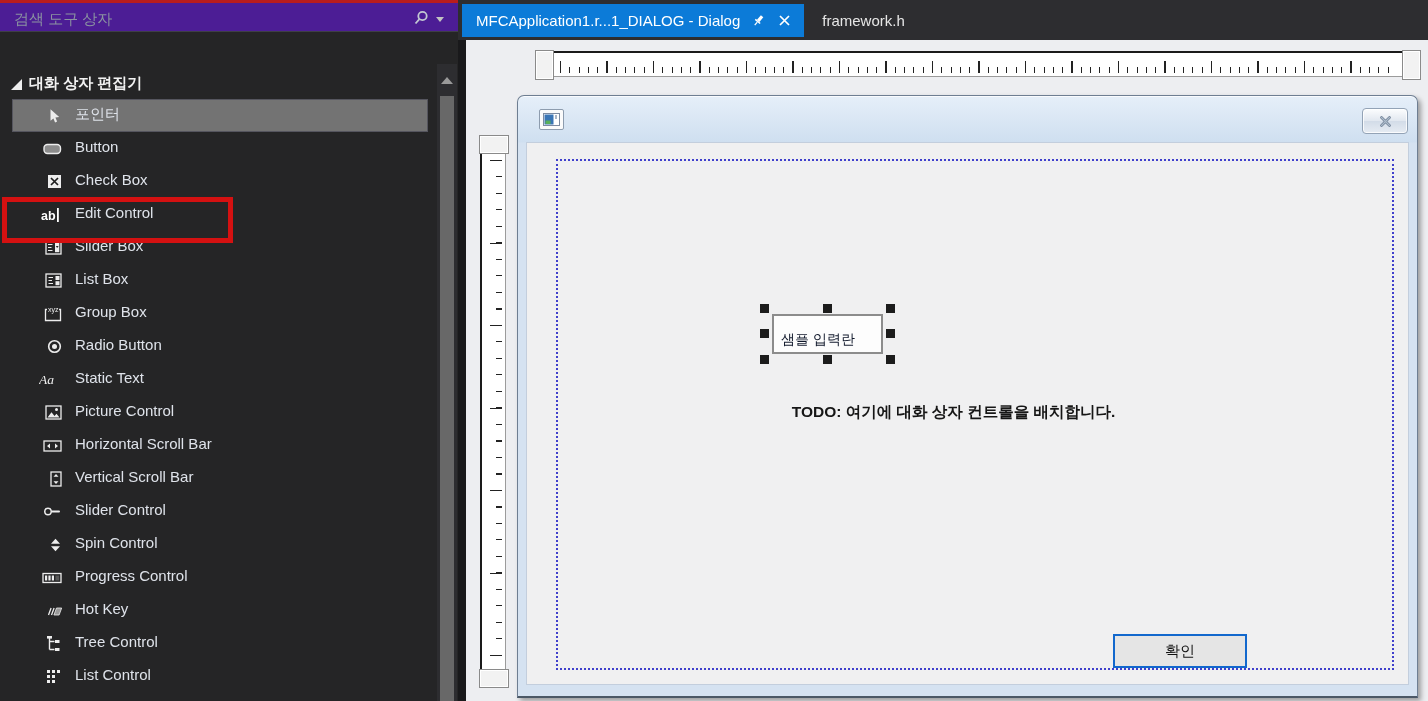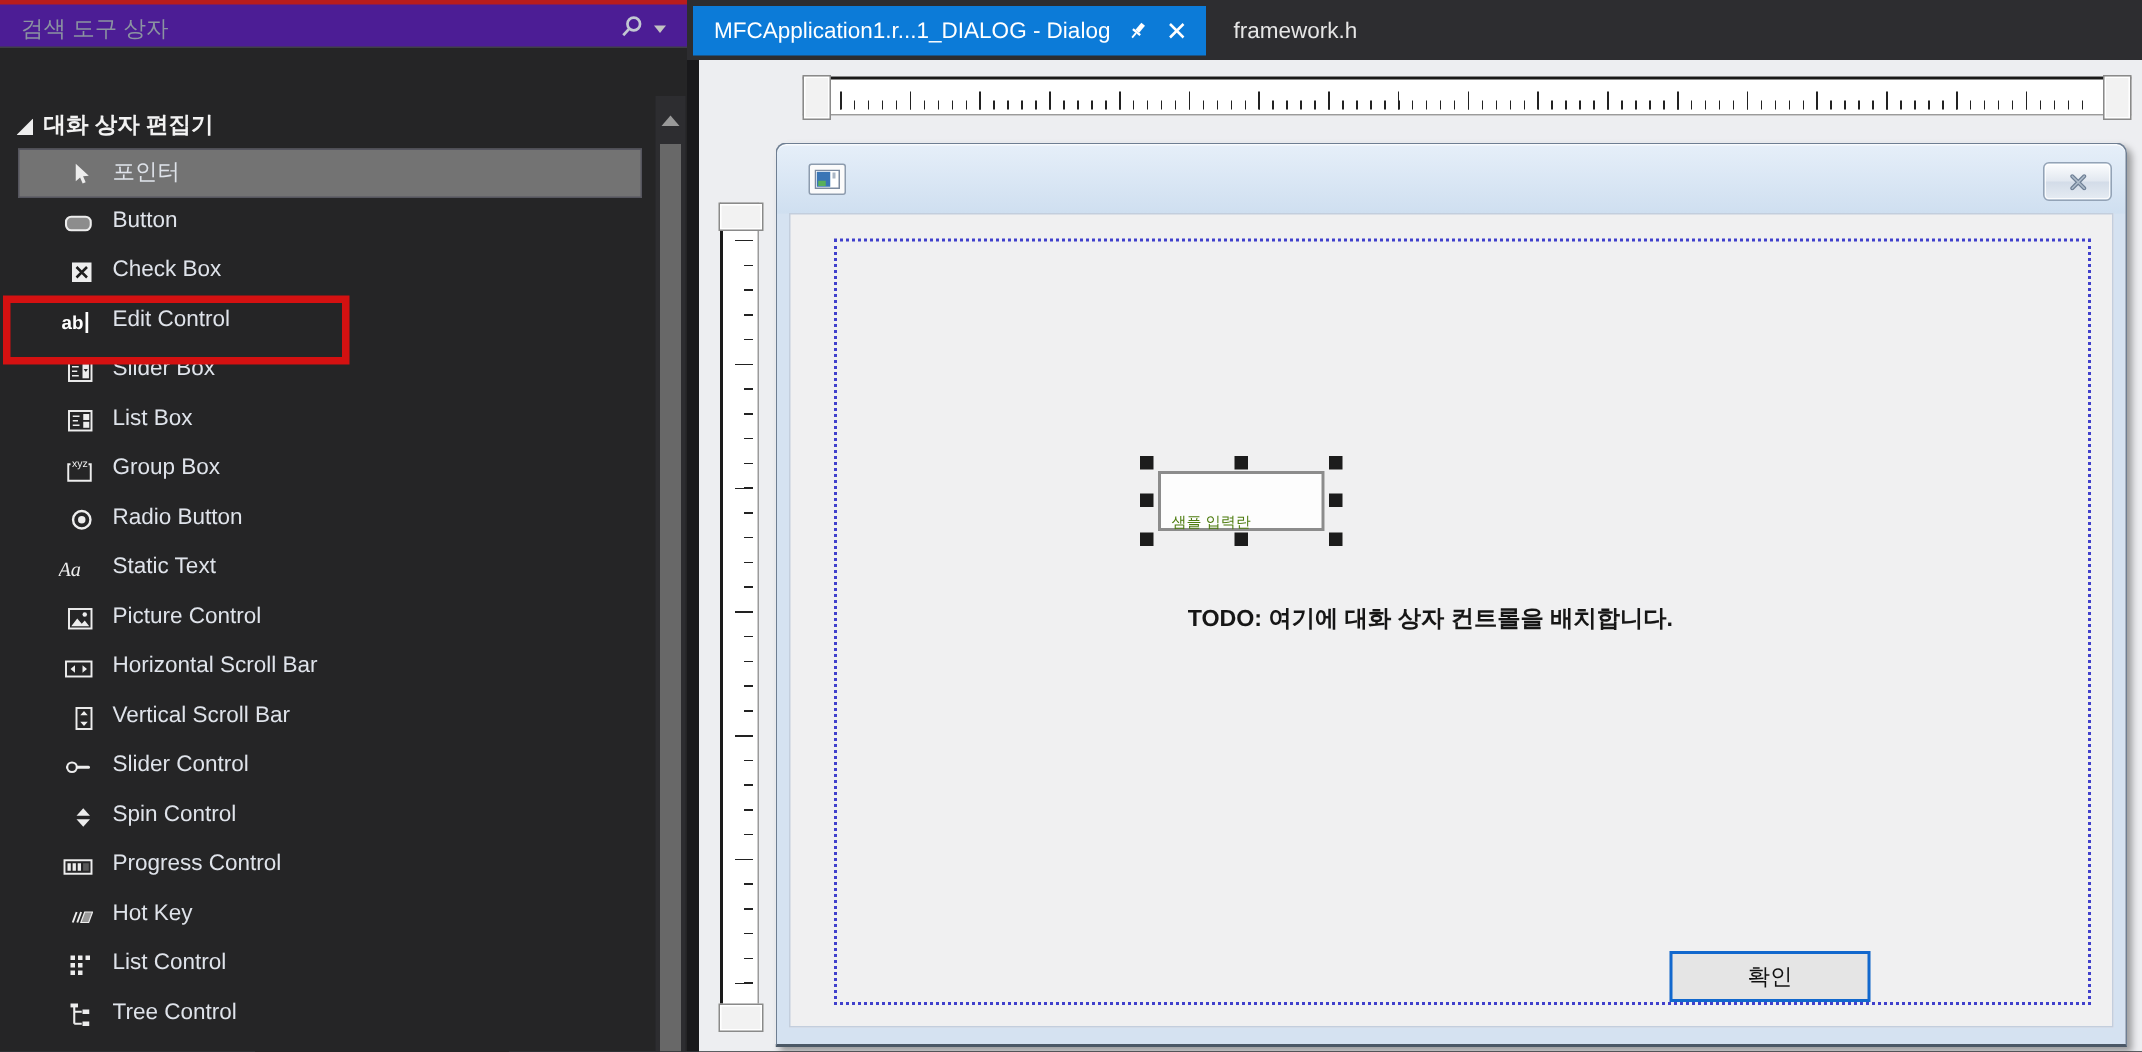--- a/index.html
+++ b/index.html
@@ -95,21 +95,21 @@
     background:linear-gradient(#fcfdfe,#e2e8f0 48%,#d3dce8 52%,#e6ecf3);
     border:1px solid #93a3b6; border-radius:4px;
     box-shadow:inset 0 0 0 1px rgba(255,255,255,0.8);
     display:flex; align-items:center; justify-content:center; }
   .dlg-client { position:absolute; left:8px; right:8px; top:46px; bottom:11px;
     background:#f0f0f1; border:1px solid #c3cedd; }
   .marquee { position:absolute; left:29px; top:16px; width:838px; height:511px;
     border:2px dotted #4040cc; }
   .editctl { position:absolute; left:245px; top:171px; width:111px; height:40px;
     background:#fdfdfd; border:2px solid #8c8c8c; }
-  .editctl-text { position:absolute; left:7px; top:25px; font-size:10px; color:#4d7c0f; }
+  .editctl-text { position:absolute; left:7px; top:15px; font-size:14px; color:#0f172a; }
   .handle { position:absolute; width:9px; height:9px; background:#1c1c1c; }
   .h-tl{left:-14px;top:-12px} .h-tc{left:50%;margin-left:-5px;top:-12px} .h-tr{right:-14px;top:-12px}
   .h-ml{left:-14px;top:50%;margin-top:-5px} .h-mr{right:-14px;top:50%;margin-top:-5px}
   .h-bl{left:-14px;bottom:-12px} .h-bc{left:50%;margin-left:-5px;bottom:-12px} .h-br{right:-14px;bottom:-12px}
   .todo { position:absolute; left:0; right:28px; top:259px; text-align:center;
     font-size:15.5px; font-weight:600; color:#161616; }
   .dlg-btn { position:absolute; top:491px; width:134px; height:34px; background:#e5e5e5;
     font-size:15px; color:#101010; font-family:inherit;
     display:flex; align-items:center; justify-content:center; }
   .okbtn { left:586px; border:2px solid #1268cd; }
@@ -280,44 +280,44 @@
           <span class="tb-icon">
             <svg width="18" height="14" viewBox="0 0 18 14">
               <path d="M4.5 11l2.6-7M7.5 11l2.6-7" stroke="#ededed" stroke-width="1.3"></path>
               <path d="M12.5 4l-2.6 7h5.2l2.6-7z" fill="#9a9a9a" stroke="#ededed" stroke-width="0.8"></path>
             </svg>
           </span>
           <span class="tb-label">Hot Key</span>
         </div>
         <div class="tb-item">
           <span class="tb-icon">
+            <svg width="16" height="17" viewBox="0 0 16 17">
+              <path d="M3.5 3v11.5M3.5 6.5h5M3.5 14.5h5" stroke="#ededed" stroke-width="1.4" fill="none"></path>
+              <rect x="1" y="1" width="5" height="2.6" fill="#ededed"></rect>
+              <rect x="9" y="5" width="4.5" height="3" fill="#ededed"></rect>
+              <rect x="9" y="13" width="4.5" height="3" fill="#ededed"></rect>
+            </svg>
+          </span>
+          <span class="tb-label">Tree Control</span>
+        </div>
+        <div class="tb-item">
+          <span class="tb-icon">
             <svg width="16" height="15" viewBox="0 0 16 15">
               <g fill="#ededed">
                 <rect x="1" y="1" width="3" height="3"></rect>
                 <rect x="6" y="1" width="3" height="3"></rect>
                 <rect x="11" y="1" width="3" height="3"></rect>
                 <rect x="1" y="6" width="3" height="3"></rect>
                 <rect x="6" y="6" width="3" height="3"></rect>
                 <rect x="1" y="11" width="3" height="3"></rect>
                 <rect x="6" y="11" width="3" height="3"></rect>
               </g>
             </svg>
           </span>
           <span class="tb-label">List Control</span>
-        </div>
-        <div class="tb-item">
-          <span class="tb-icon">
-            <svg width="16" height="17" viewBox="0 0 16 17">
-              <path d="M3.5 3v11.5M3.5 6.5h5M3.5 14.5h5" stroke="#ededed" stroke-width="1.4" fill="none"></path>
-              <rect x="1" y="1" width="5" height="2.6" fill="#ededed"></rect>
-              <rect x="9" y="5" width="4.5" height="3" fill="#ededed"></rect>
-              <rect x="9" y="13" width="4.5" height="3" fill="#ededed"></rect>
-            </svg>
-          </span>
-          <span class="tb-label">Tree Control</span>
         </div>
       </div>
     <div class="red-box"></div>
     <div class="tb-scrollbar">
       <span class="sb-up"></span>
       <span class="sb-thumb"></span>
     </div>
   </aside>
 
   <main id="editor">

